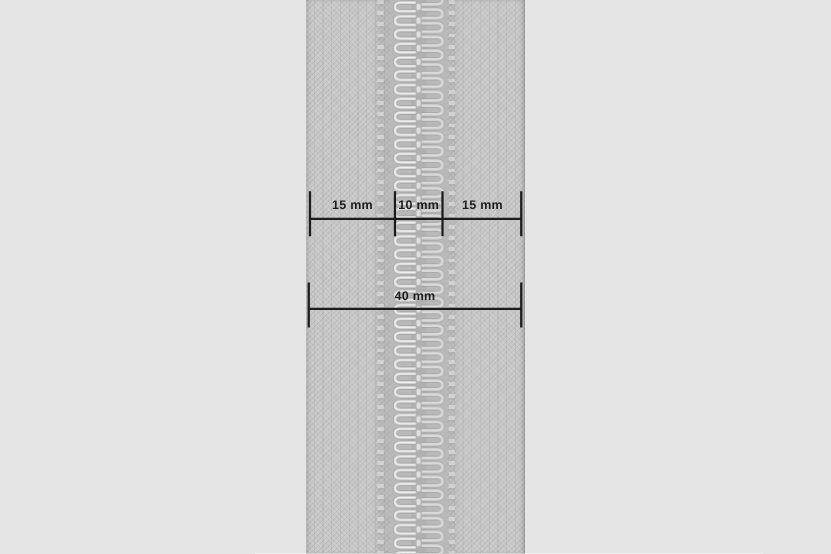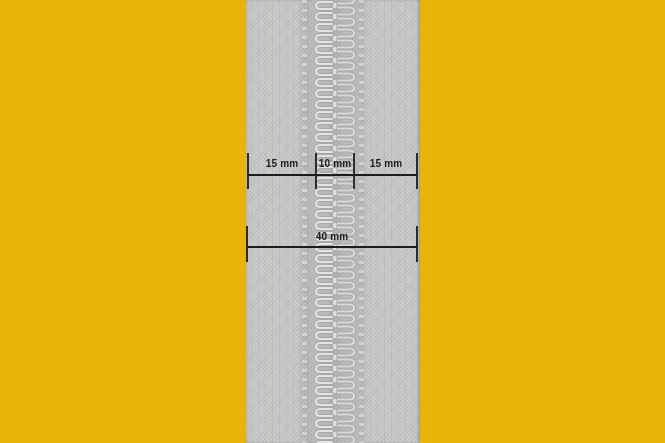--- a/index.html
+++ b/index.html
@@ -5,21 +5,21 @@
   html, body {
     margin: 0;
     padding: 0;
     background: #ffffff;
     font-family: "Liberation Sans", sans-serif;
   }
   .stage {
     position: relative;
     width: 665px;
     height: 443px;
-    background: #eab308;
+    background: #e5e5e5;
     overflow: hidden;
   }
   
   .tape {
     position: absolute;
     left: 245px;
     top: 0;
     width: 175px;
     height: 443px;
     background:

